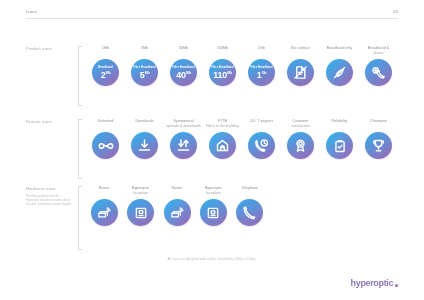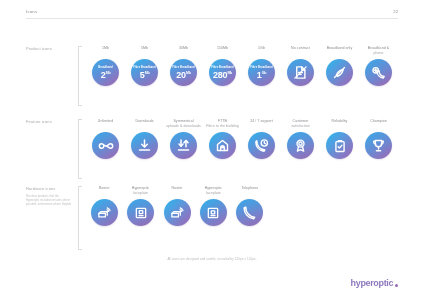--- a/index.html
+++ b/index.html
@@ -150,34 +150,34 @@
       </div>
 
       <div class="cell">
         <div class="cap">
           <span>30Mb</span>
           <span class="sub"></span>
         </div>
         <div class="orb v3">
           <span class="orb-txt">
             <span class="orb-kicker">Fibre Broadband</span>
-            <span class="orb-speed"><span>20</span><span class="orb-unit">Mb</span></span>
+            <span class="orb-speed"><span>40</span><span class="orb-unit">Mb</span></span>
           </span>
         </div>
       </div>
 
       <div class="cell">
         <div class="cap">
           <span>150Mb</span>
           <span class="sub"></span>
         </div>
         <div class="orb v4">
           <span class="orb-txt">
             <span class="orb-kicker">Fibre Broadband</span>
-            <span class="orb-speed"><span>280</span><span class="orb-unit">Mb</span></span>
+            <span class="orb-speed"><span>110</span><span class="orb-unit">Mb</span></span>
           </span>
         </div>
       </div>
 
       <div class="cell">
         <div class="cap">
           <span>1Gb</span>
           <span class="sub"></span>
         </div>
         <div class="orb v2">

